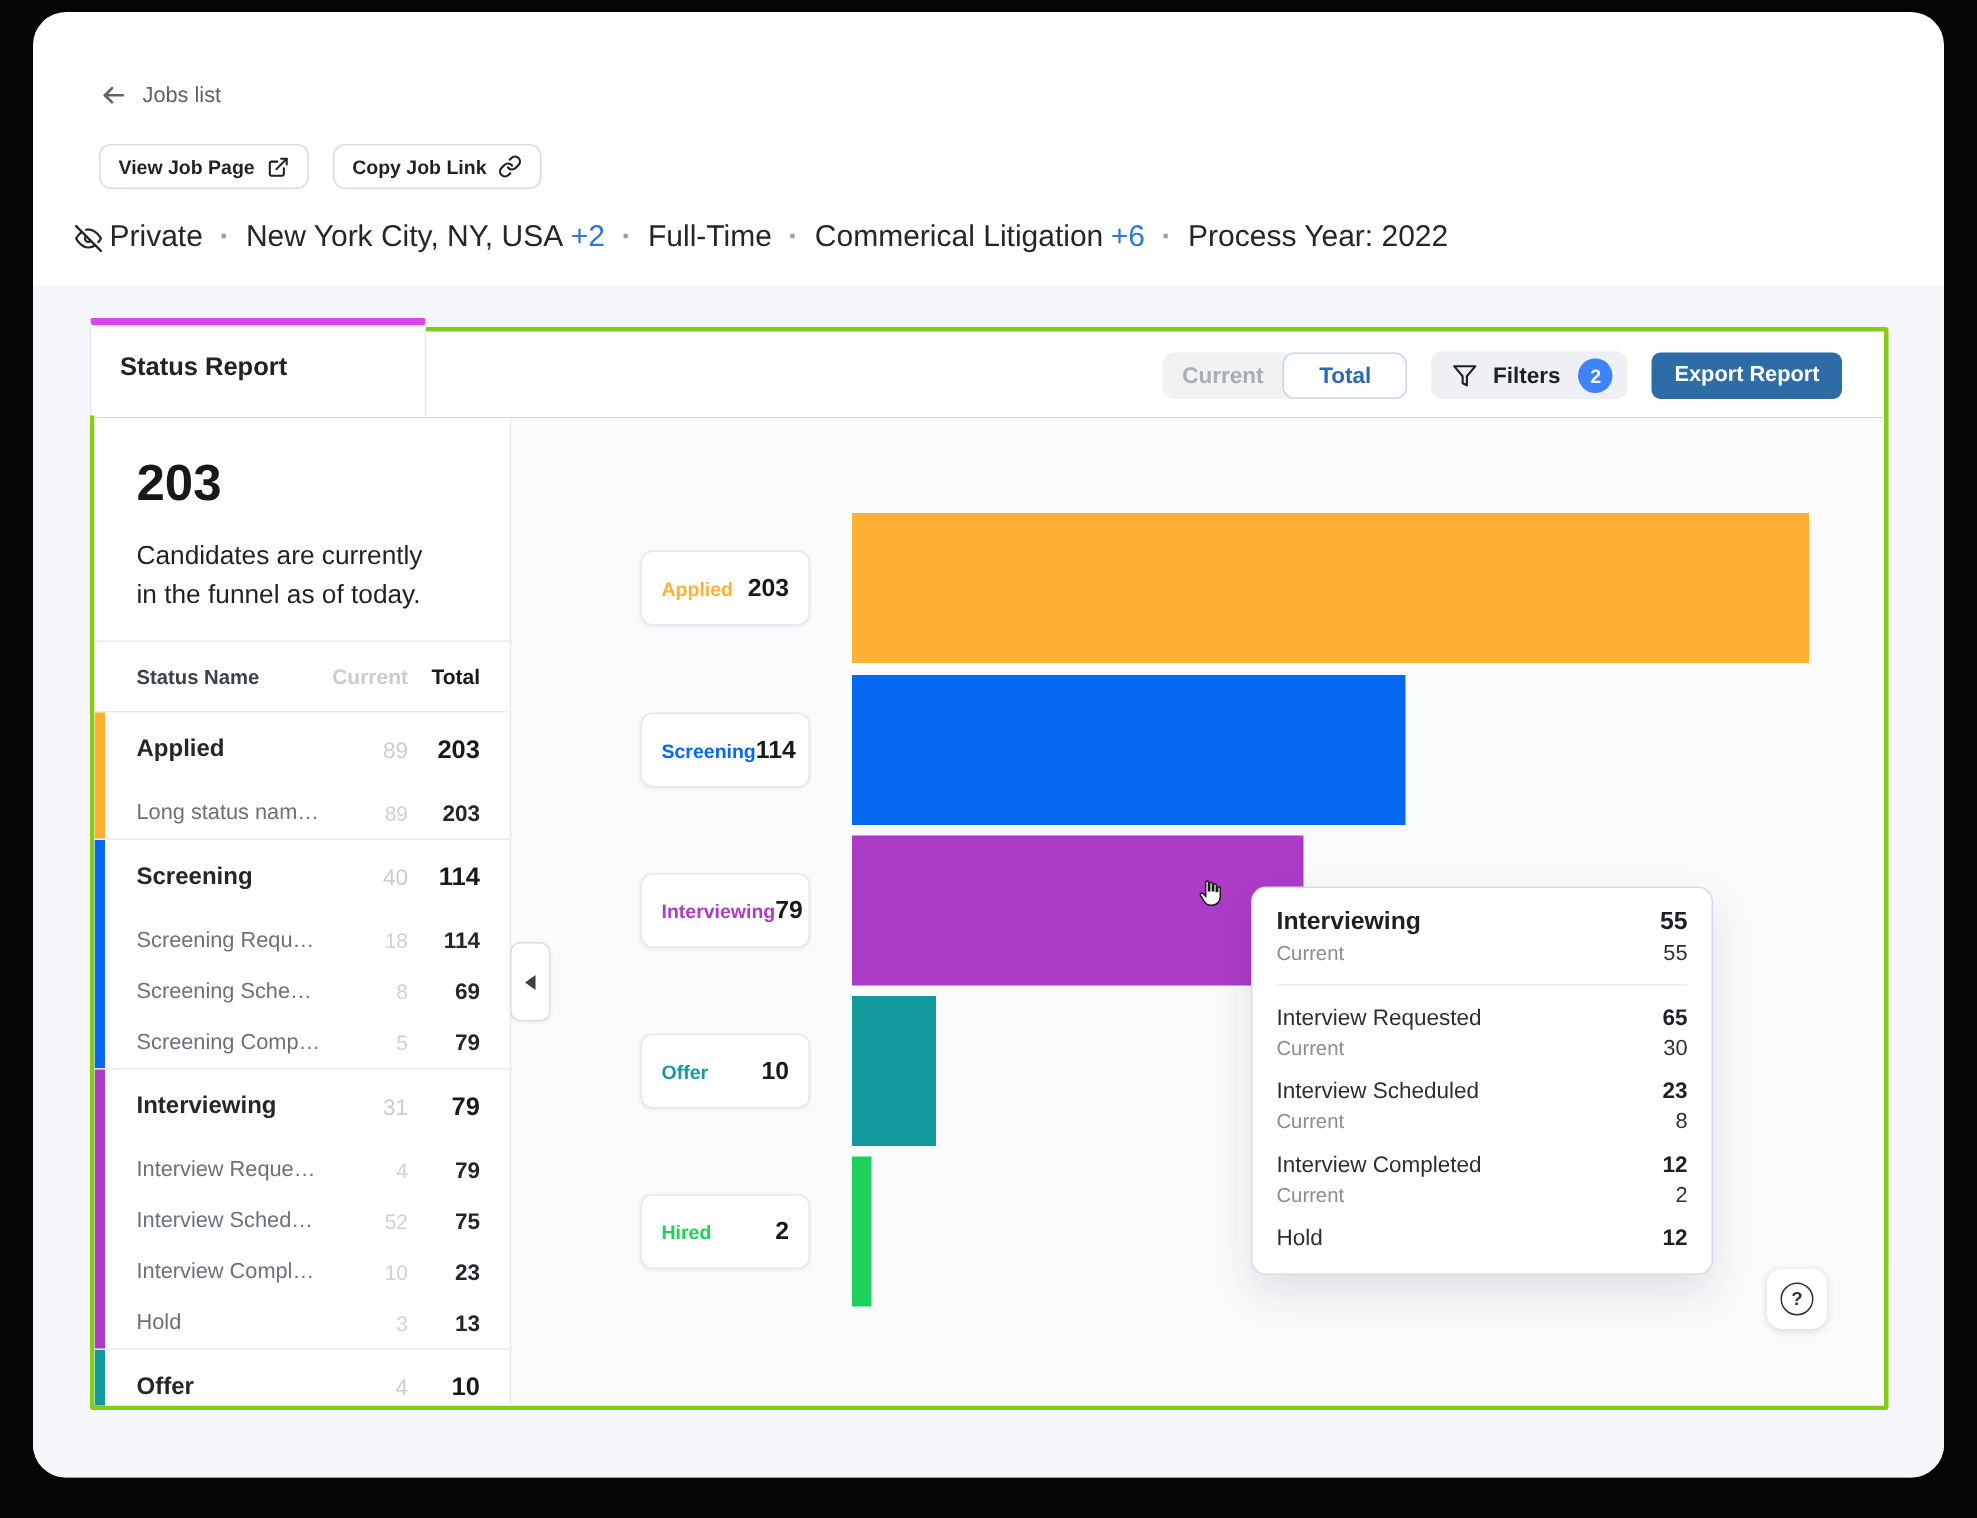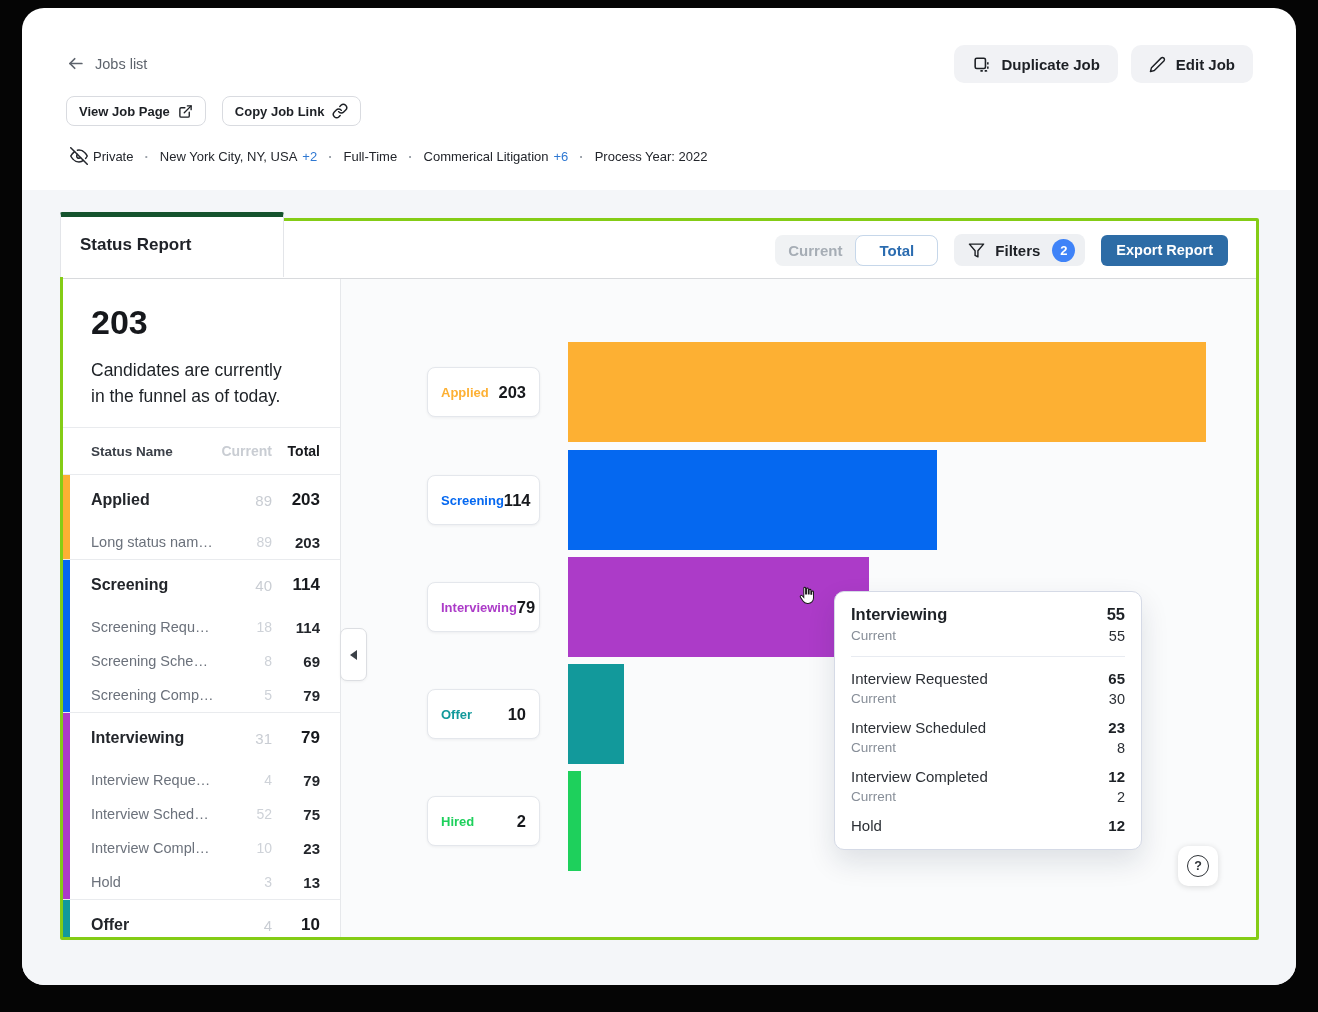--- a/index.html
+++ b/index.html
@@ -11,29 +11,29 @@
   
   .back-row { position:absolute; left:44px; top:46px; display:flex; align-items:center; gap:10px; color:#5d636c; }
   .back-row .lbl { font-size:14.5px; font-weight:400; }
   .title-row { position:absolute; left:44px; top:88px; display:flex; align-items:center; gap:16px; }
   .job-title { font-size:27px; font-weight:700; color:#16181c; letter-spacing:-0.3px; margin-right:4px; }
   .hbtn { display:flex; align-items:center; gap:8px; height:30px; padding:0 12px; background:#fff;
           border:1px solid #d9dbe0; border-radius:8px; font-size:13px; font-weight:700; color:#1d2025; cursor:pointer; }
   .top-actions { position:absolute; right:43px; top:37px; display:flex; gap:13px; }
   .abtn { display:flex; align-items:center; gap:10px; height:38px; padding:0 18px; background:#f1f2f5;
           border:none; border-radius:10px; font-size:15px; font-weight:600; color:#1d2025; cursor:pointer; }
-  .meta-row { position:absolute; left:48px; top:139px; display:flex; align-items:center; gap:11px; font-size:13px; color:#23262c; }
+  .meta-row { position:absolute; left:28px; top:139px; display:flex; align-items:center; gap:11px; font-size:20px; color:#23262c; }
   .meta-row .dot { color:#9aa0a8; font-weight:700; }
   .meta-row .blue { color:#2e78d2; }
   .meta-item { display:flex; align-items:center; gap:5px; }
 
   
   .content { position:absolute; left:0; top:182px; right:0; bottom:0; background:#f4f6f9; }
   .tab { position:absolute; left:38px; top:22px; width:224px; height:65px; background:#fff; z-index:3;
-         border:1px solid #e3e5e9; border-bottom:none; border-top:5px solid #14532d; border-radius:2px 2px 0 0; }
+         border:1px solid #e3e5e9; border-bottom:none; border-top:5px solid #d946ef; border-radius:2px 2px 0 0; }
   .tab .tlbl { display:block; padding:18px 0 0 19px; font-size:17px; font-weight:700; color:#202329; }
   .card { position:absolute; left:38px; top:28px; width:1199px; height:722px; background:#fff;
           border:3px solid #84cc16; border-radius:2px; z-index:2; }
   .card-head { position:relative; height:58px; border-bottom:1px solid #d8dadd; }
   .head-controls { position:absolute; right:28px; top:0; height:58px; display:flex; align-items:center; gap:16px; }
 
   .toggle { display:flex; align-items:stretch; width:163px; height:31px; background:#f0f2f4; border-radius:8px; }
   .toggle .seg-current { flex:1; display:flex; align-items:center; justify-content:center;
          font-size:15px; font-weight:600; color:#a6adb5; cursor:pointer; }
   .toggle .seg-total { width:83px; display:flex; align-items:center; justify-content:center; background:#fff;
@@ -141,39 +141,20 @@
         <span>Copy Job Link</span>
         <span>
           <svg width="16" height="16" viewBox="0 0 24 24" fill="none" stroke="#1d2025" stroke-width="2.2" stroke-linecap="round" stroke-linejoin="round">
               <path d="M10 13a5 5 0 0 0 7.54.54l3-3a5 5 0 0 0-7.07-7.07l-1.72 1.71"></path>
               <path d="M14 11a5 5 0 0 0-7.54-.54l-3 3a5 5 0 0 0 7.07 7.07l1.71-1.71"></path>
             </svg>
         </span>
       </button>
     </div>
 
-    <div class="top-actions">
-      <button class="abtn">
-        <span>
-          <svg width="19" height="19" viewBox="0 0 24 24" fill="none" stroke="#1d2025" stroke-width="2" stroke-linejoin="round">
-              <rect x="4" y="4" width="13" height="13" rx="2"></rect>
-              <path d="M20 9v9a2 2 0 0 1-2 2H9" stroke-dasharray="3 2.4"></path>
-            </svg>
-        </span>
-        <span>Duplicate Job</span>
-      </button>
-      <button class="abtn">
-        <span>
-          <svg width="17" height="17" viewBox="0 0 24 24" fill="none" stroke="#1d2025" stroke-width="2" stroke-linecap="round" stroke-linejoin="round">
-              <path d="M17 3a2.828 2.828 0 1 1 4 4L7.5 20.5 2 22l1.5-5.5L17 3z"></path>
-            </svg>
-        </span>
-        <span>Edit Job</span>
-      </button>
-    </div>
 
     <div class="meta-row">
       <span class="meta-item">
         <span>
           <svg width="18" height="18" viewBox="0 0 24 24" fill="none" stroke="#23262c" stroke-width="2" stroke-linecap="round" stroke-linejoin="round">
               <path d="M17.94 17.94A10.07 10.07 0 0 1 12 20c-7 0-11-8-11-8a18.45 18.45 0 0 1 5.06-5.94"></path>
               <path d="M9.9 4.24A9.12 9.12 0 0 1 12 4c7 0 11 8 11 8a18.5 18.5 0 0 1-2.16 3.19"></path>
               <path d="M14.12 14.12a3 3 0 1 1-4.24-4.24"></path>
               <line x1="1" y1="1" x2="23" y2="23"></line>
             </svg>

